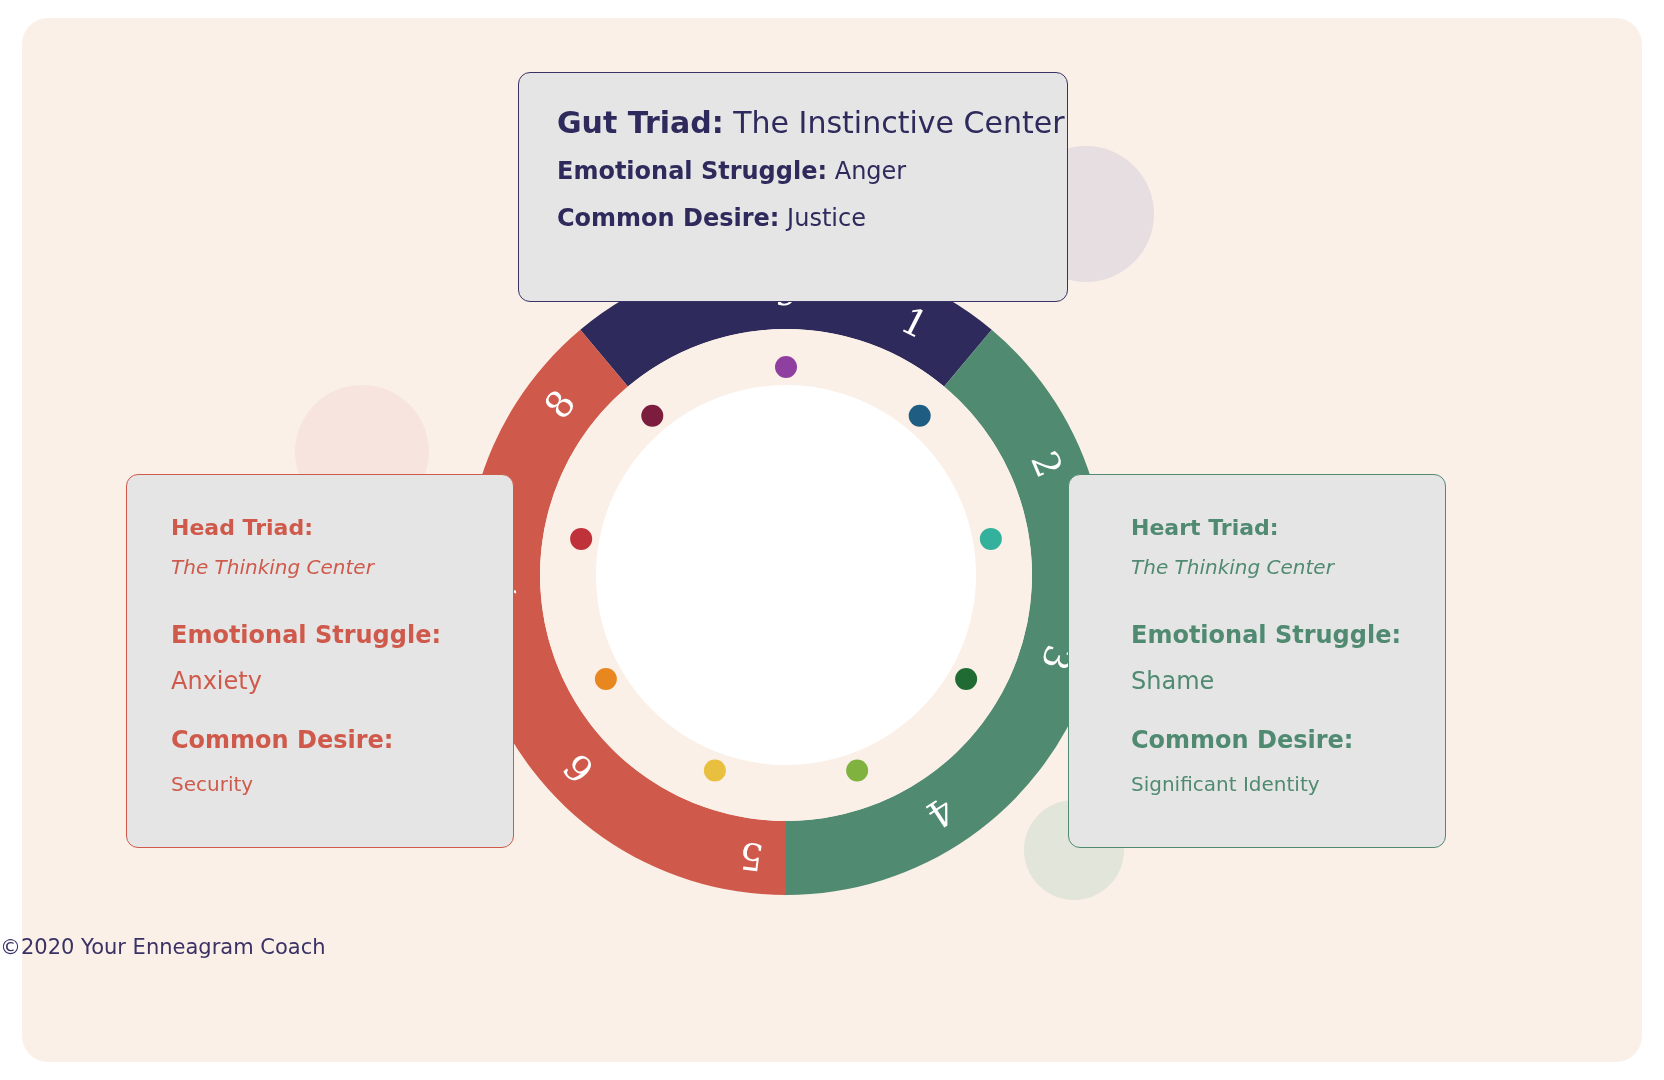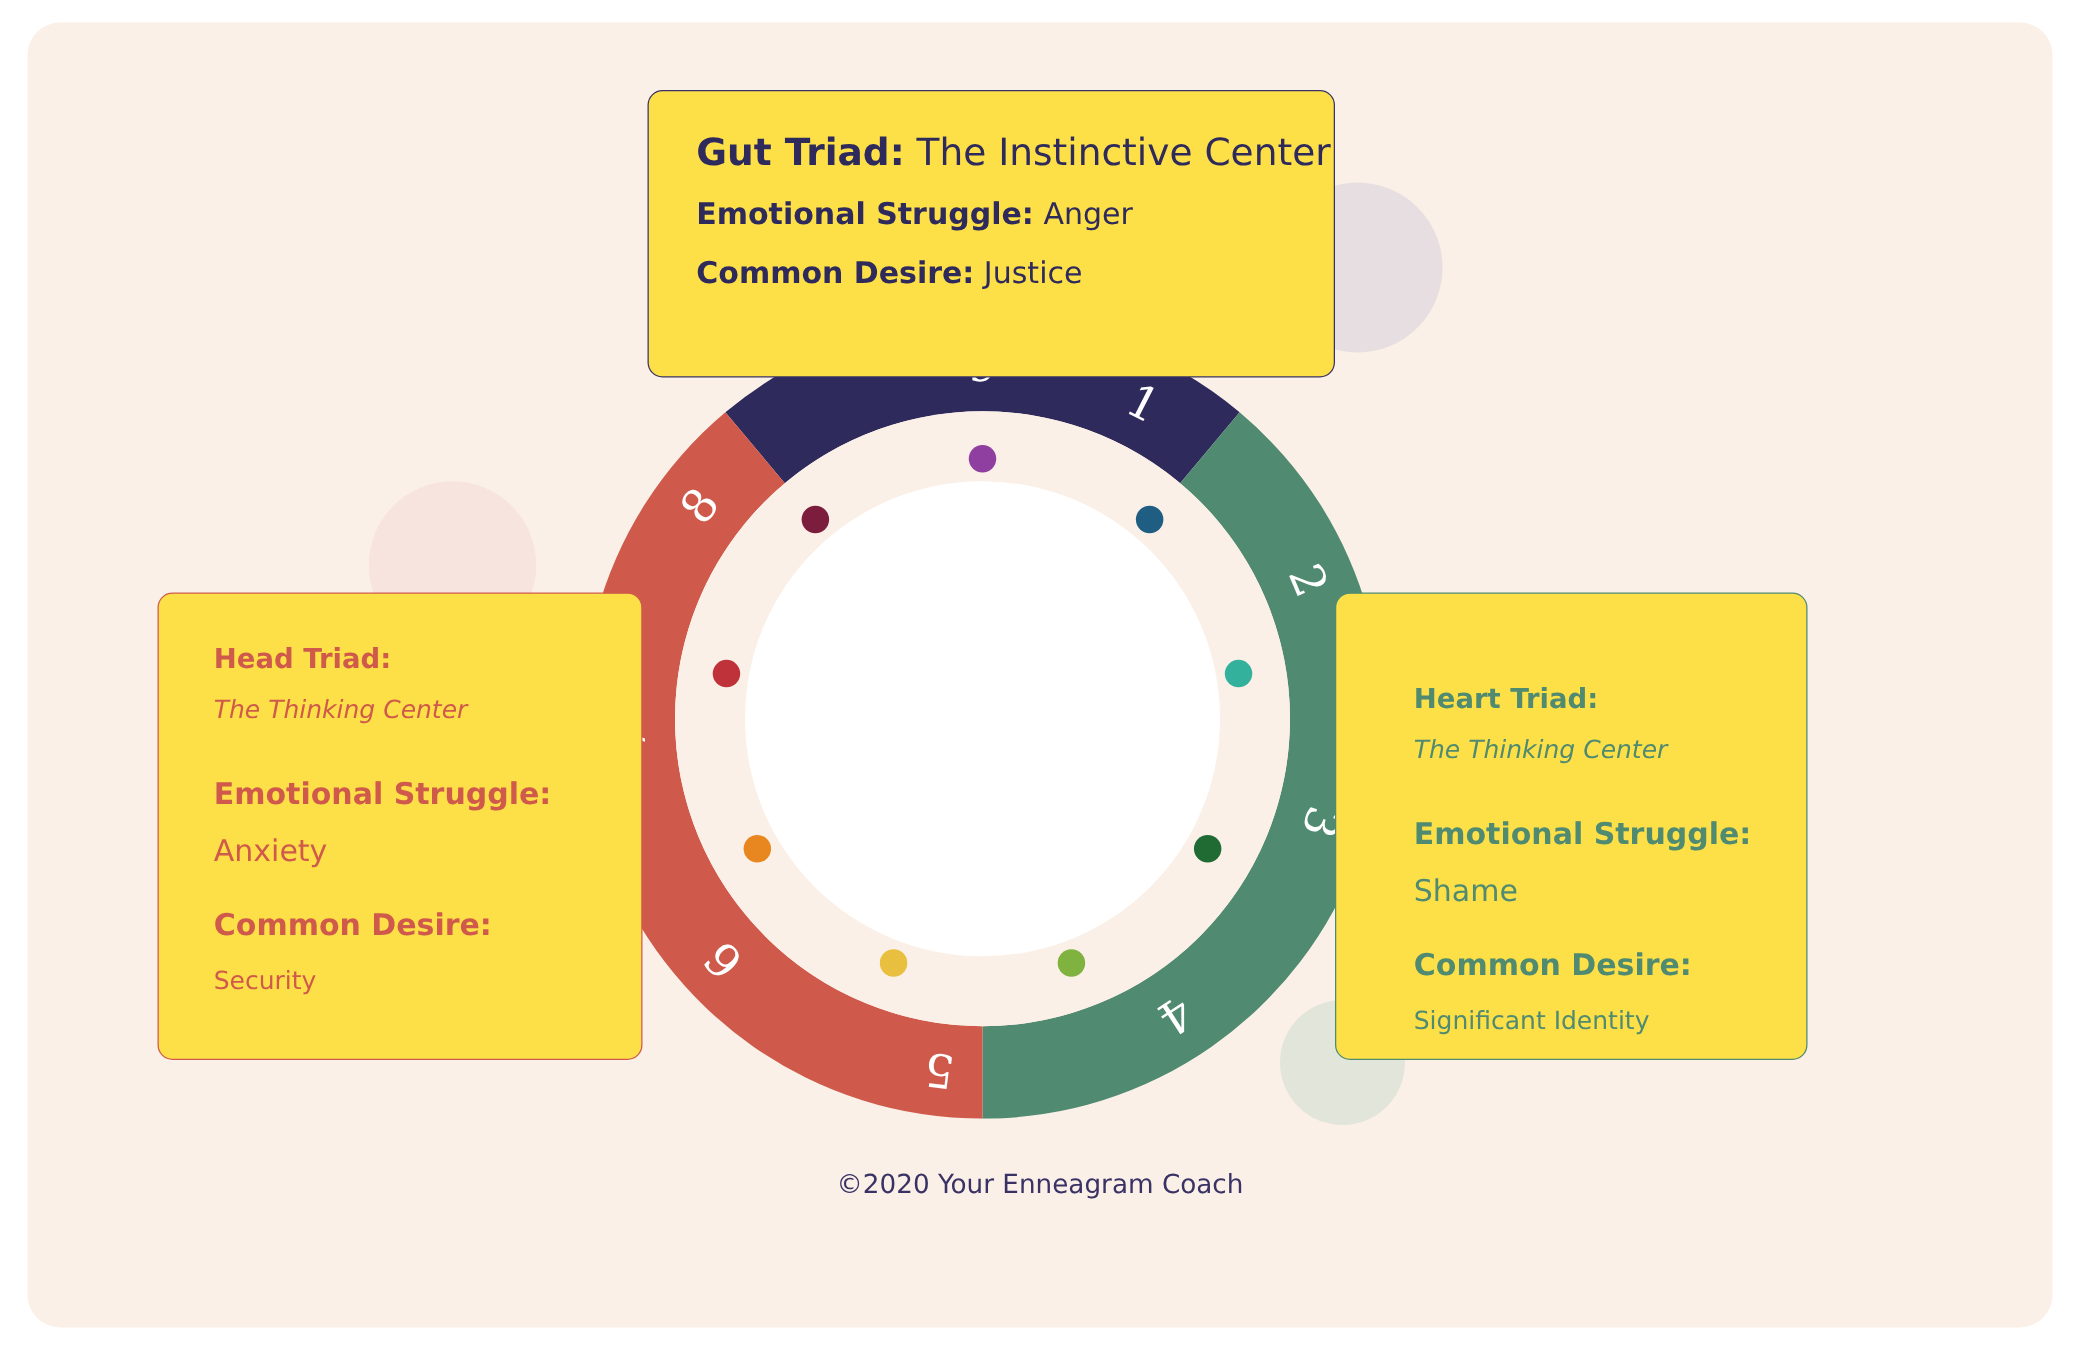--- a/index.html
+++ b/index.html
@@ -35,21 +35,21 @@
     color:#ffffff;
     font-size:37px;
     font-family:"DejaVu Serif", serif;
     font-weight:400;
     left:50%;top:50%;
     transform-origin:0 0;
     white-space:nowrap;
   }
 
   
-  .card{position:absolute;background:#fde047;border-radius:12px;}
+  .card{position:absolute;background:#e5e5e5;border-radius:12px;}
   .card-gut{
     left:518px;top:72px;width:548px;height:228px;
     border:1.5px solid #3a3265;
   }
   .card-head{
     left:126px;top:474px;width:386px;height:372px;
     border:1.5px solid #cf5a4b;
   }
   .card-heart{
     left:1068px;top:474px;width:376px;height:372px;
@@ -59,31 +59,31 @@
   .gut-line{
     font-family:"DejaVu Sans", sans-serif;
     color:#2e2a5c;
   }
   .gut-title{position:absolute;left:38px;top:32px;font-size:30px;}
   .gut-l2{position:absolute;left:38px;top:84px;font-size:24px;}
   .gut-l3{position:absolute;left:38px;top:131px;font-size:24px;}
   .b{font-weight:700;}
 
   .head-txt{position:absolute;left:44px;color:#cf5a4b;font-family:"DejaVu Sans", sans-serif;}
-  .heart-txt{position:absolute;left:62px;color:#4f8a71;font-family:"DejaVu Sans", sans-serif;margin-top:32px;}
+  .heart-txt{position:absolute;left:62px;color:#4f8a71;font-family:"DejaVu Sans", sans-serif;}
 
   .t-head1{top:40px;font-size:22px;font-weight:700;}
   .t-head2{top:80px;font-size:20px;font-weight:400;font-style:italic;}
   .t-lab1{top:146px;font-size:24px;font-weight:700;}
   .t-val1{top:192px;font-size:24px;font-weight:400;text-align:right;}
   .t-lab2{top:251px;font-size:24px;font-weight:700;}
   .t-val2{top:297px;font-size:20px;font-weight:400;}
 
   .footer{
-    position:absolute;left:0;top:935px;width:1664px;text-align:center;
+    position:absolute;left:0;top:935px;width:1664px;text-align:left;
     color:#3a3265;font-size:21px;font-family:"DejaVu Sans", sans-serif;
   }
 </style>
 </head>
 <body>
 
 <div id="stage">
   <div class="panel"></div>
 
   <div class="blob blob-lav"></div>

